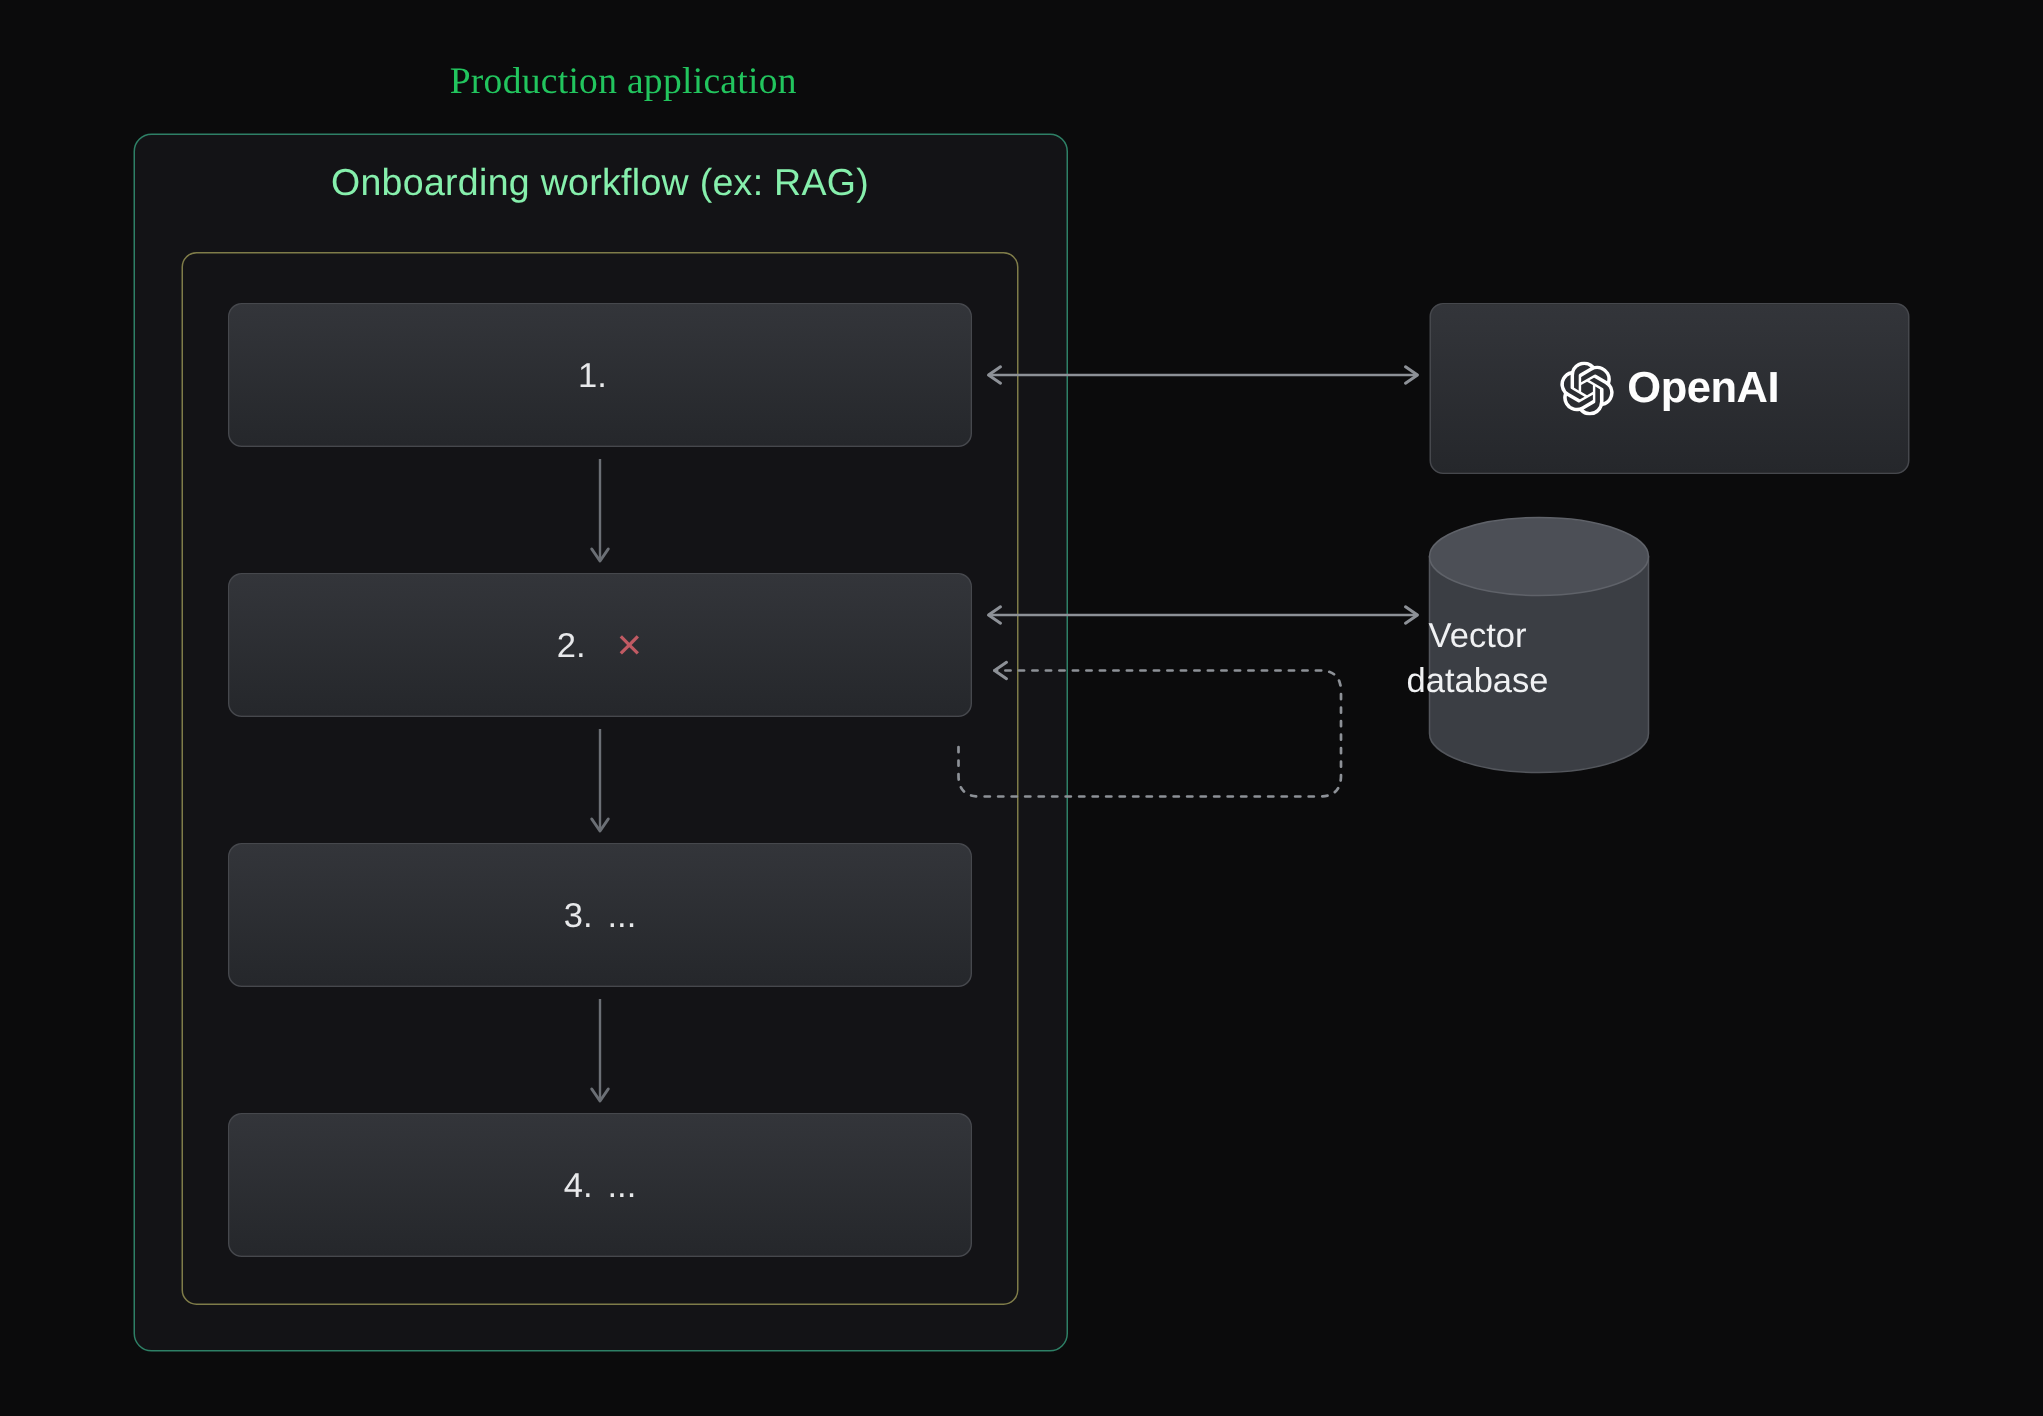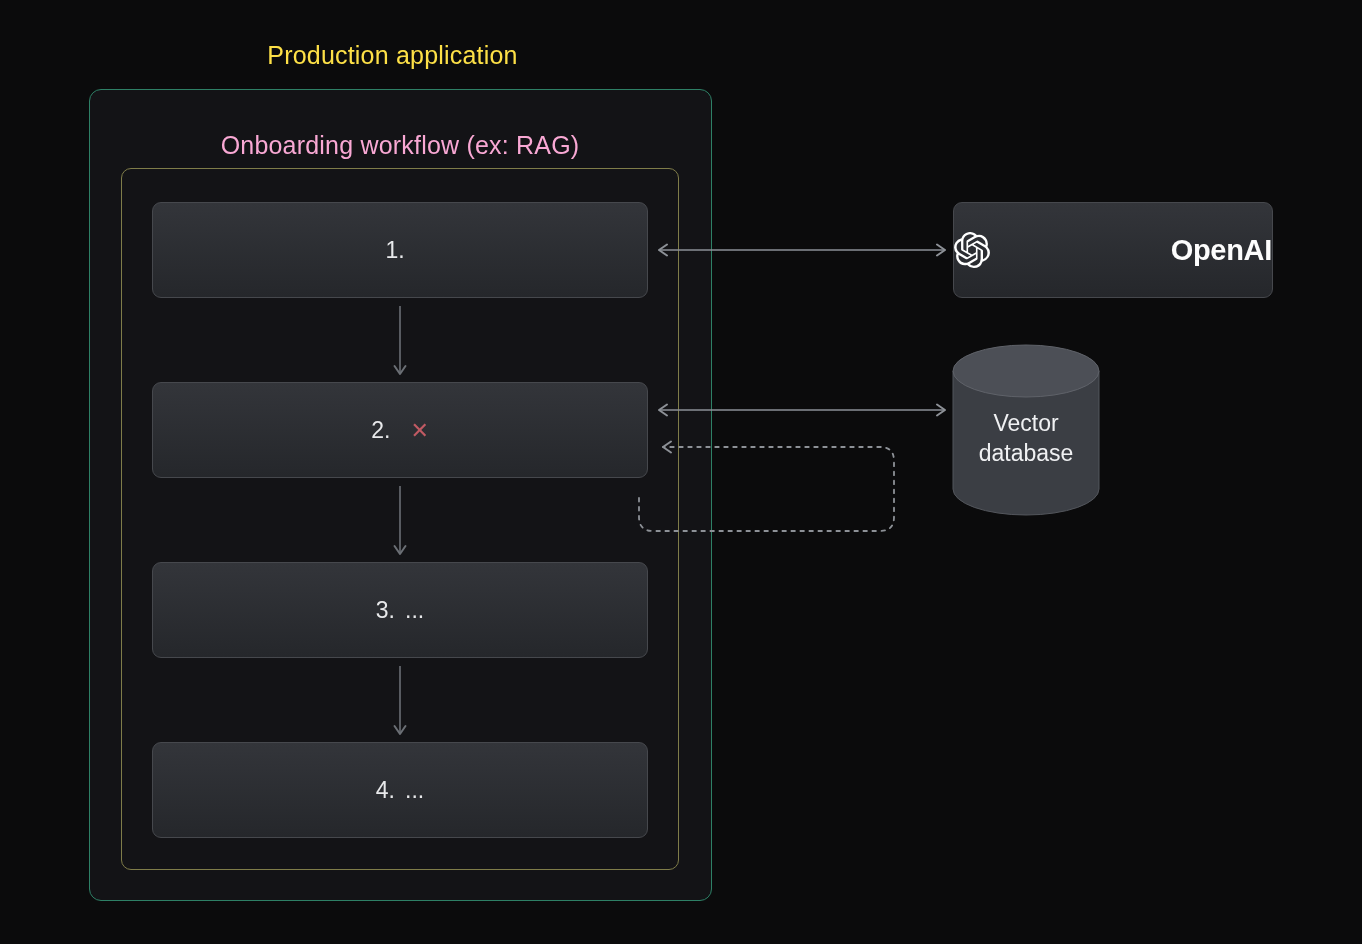--- a/index.html
+++ b/index.html
@@ -10,22 +10,22 @@
     font-family:"Liberation Sans","DejaVu Sans",sans-serif;
     overflow:hidden;
   }
   .abs{position:absolute;}
   .title{
     text-align:center;
     font-size:25px;
     font-weight:400;
     letter-spacing:.2px;
   }
-  .production-title{left:81px;top:41px;width:623px;color:#fde047;}
-  .workflow-title{left:121px;top:131px;width:558px;color:#f9a8d4;}
+  .production-title{left:104px;top:41px;width:623px;color:#22c55e;font-family:Liberation Serif, serif;}
+  .workflow-title{left:121px;top:108px;width:558px;color:#86efac;}
   .outer-box{
     left:89px;top:89px;width:623px;height:812px;
     border:1.5px solid #2e8066;border-radius:12px;
     background:#131316;box-sizing:border-box;
   }
   .inner-box{
     left:121px;top:168px;width:558px;height:702px;
     border:1.5px solid #7f7c49;border-radius:10px;
     background:transparent;box-sizing:border-box;
   }
@@ -36,30 +36,29 @@
     box-sizing:border-box;
     display:flex;align-items:center;justify-content:center;
     color:#e8e9eb;font-size:23px;
   }
   .node .num{margin-right:10px;}
   .node .mark{
     color:#c05a63;margin-left:10px;font-size:22px;
     line-height:1;transform:translateY(1px);
   }
   .openai-box{
-    left:953px;top:202px;width:320px;height:96px;
+    left:953px;top:202px;width:320px;height:114px;
     gap:9px;
-    justify-content:space-between;
   }
   .openai-box .openai-text{
     color:#fdfdfd;font-weight:700;font-size:29px;letter-spacing:-.3px;
   }
   .openai-logo{width:36px;height:36px;display:block;}
   .vdb-label{
-    left:953px;top:408px;width:146px;
+    left:912px;top:408px;width:146px;
     text-align:center;color:#f0f1f3;
     font-size:23px;line-height:30px;
     white-space:pre-line;
   }
   .overlay{
     position:absolute;left:0;top:0;width:1362px;height:944px;
     pointer-events:none;
   }
 </style>
 </head>

